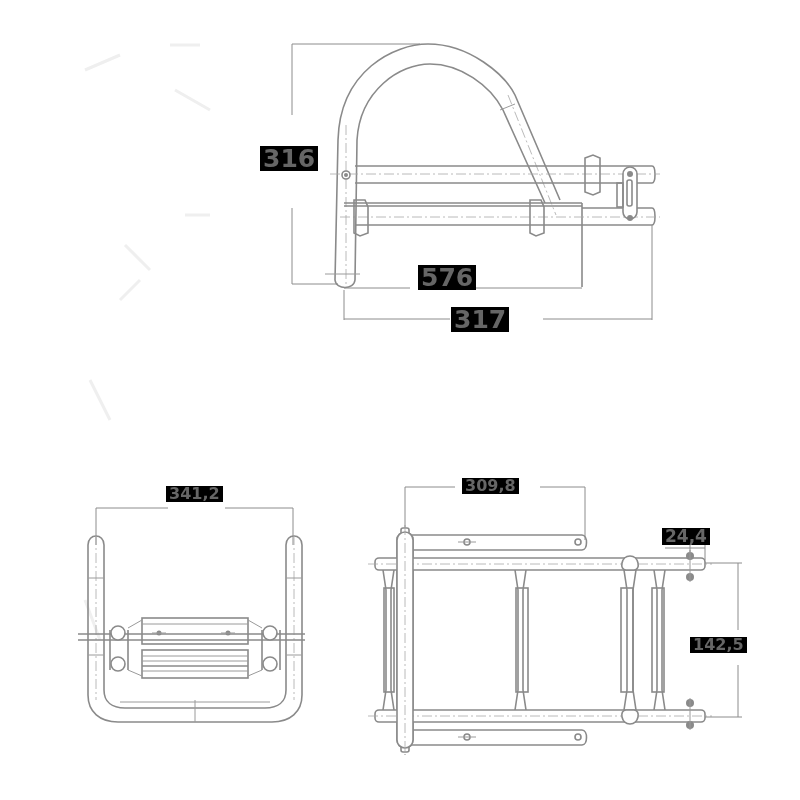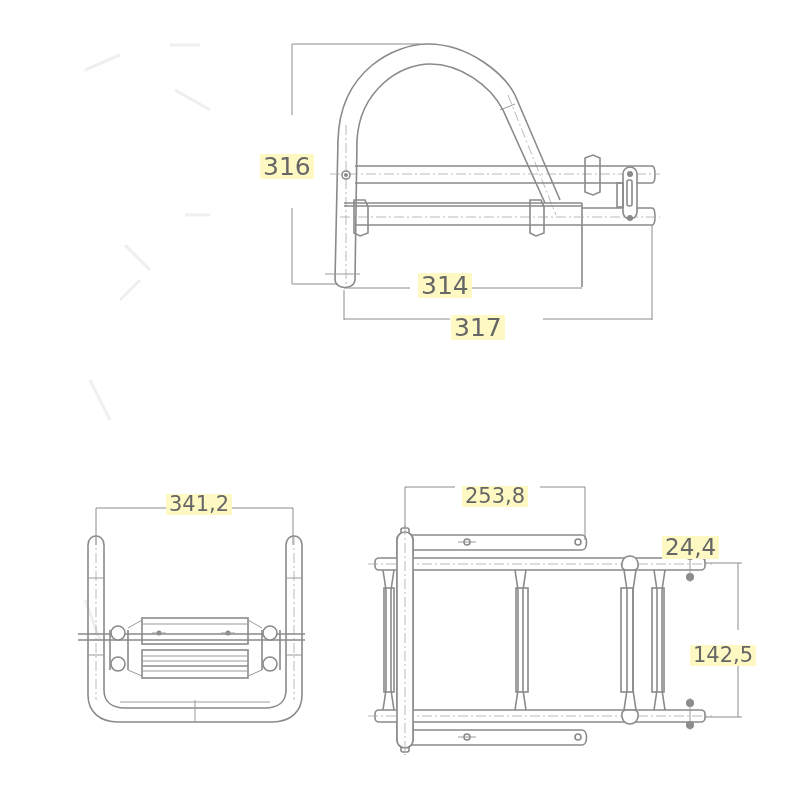--- a/index.html
+++ b/index.html
@@ -5,24 +5,24 @@
   html, body { margin: 0; padding: 0; background: #ffffff; }
   body { width: 800px; height: 800px; position: relative; overflow: hidden; font-family: "DejaVu Sans", sans-serif; }
   svg { position: absolute; left: 0; top: 0; }
   .ln { stroke: #8a8a8a; fill: none; stroke-width: 1.6; }
   .lnf { stroke: #8a8a8a; fill: #ffffff; stroke-width: 1.6; }
   .thin { stroke: #9a9a9a; fill: none; stroke-width: 1; }
   .dim { stroke: #8c8c8c; fill: none; stroke-width: 1; }
   .ctr { stroke: #a8a8a8; fill: none; stroke-width: 0.8; stroke-dasharray: 10 3 2 3; }
   .dot { fill: #8a8a8a; }
   .ghost { stroke: #efefef; fill: none; stroke-width: 3; }
-  .label { position: absolute; color: #666666; font-weight: normal; white-space: nowrap; background: #fef9c3; padding: 0 3px; line-height: 1; margin-top: 8px; }
+  .label { position: absolute; color: #666666; font-weight: bold; white-space: nowrap; background: #000000; padding: 0 3px; line-height: 1; }
   .big { font-size: 25px; }
-  .med { font-size: 21px; }
-  .sm { font-size: 23px; text-align: center; }
+  .med { font-size: 16px; }
+  .sm { font-size: 17px; text-align: center; }
 </style>
 </head>
 <body>
 
 <svg width="800" height="800" viewBox="0 0 800 800">
 
   <g>
     <path class="ghost" d="M85 70 L120 55 M170 45 L200 45 M175 90 L210 110 M185 215 L210 215 M125 245 L150 270 M140 280 L120 300 M90 380 L110 420 M85 600 L100 640"></path>
   </g>
 
@@ -194,18 +194,18 @@
       <line class="dim" x1="705" y1="544" x2="705" y2="560"></line>
       <line class="dim" x1="705" y1="563" x2="742" y2="563"></line>
       <line class="dim" x1="705" y1="717" x2="742" y2="717"></line>
       <line class="dim" x1="738" y1="563" x2="738" y2="630"></line>
       <line class="dim" x1="738" y1="665" x2="738" y2="717"></line>
     </g>
   </g>
 </svg>
 
 <div class="label big" style="left:260px; top:146px;">316</div>
-<div class="label big" style="left:418px; top:265px;">314</div>
+<div class="label big" style="left:418px; top:265px;">576</div>
 <div class="label big" style="left:451px; top:307px;">317</div>
 <div class="label med" style="left:166px; top:486px;">341,2</div>
-<div class="label med" style="left:462px; top:478px;">253,8</div>
+<div class="label med" style="left:462px; top:478px;">309,8</div>
 <div class="label sm" style="left:662px; top:528px;">24,4</div>
 <div class="label med" style="left:690px; top:637px;">142,5</div>
 
 </body></html>

